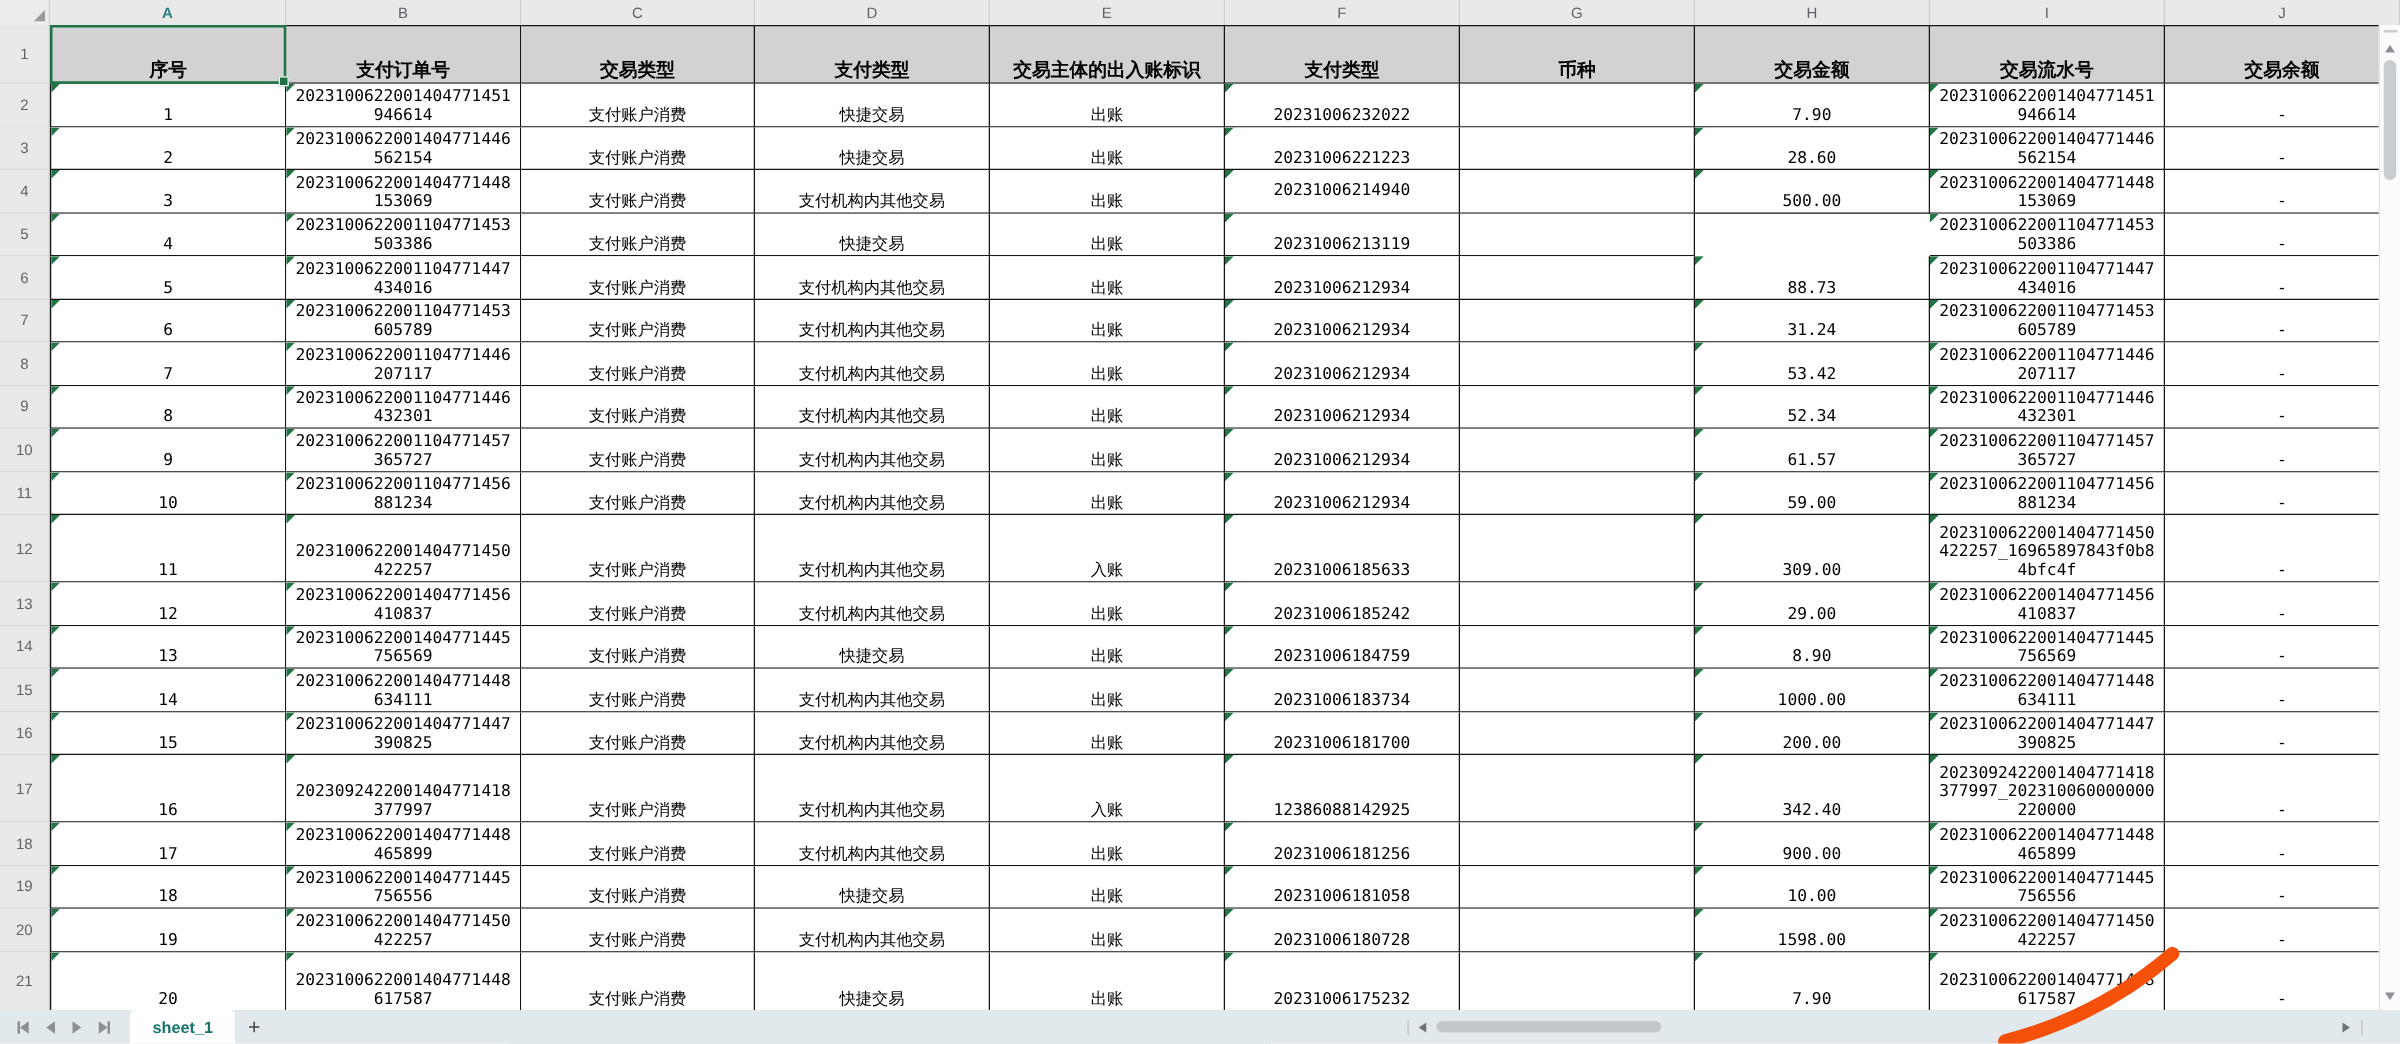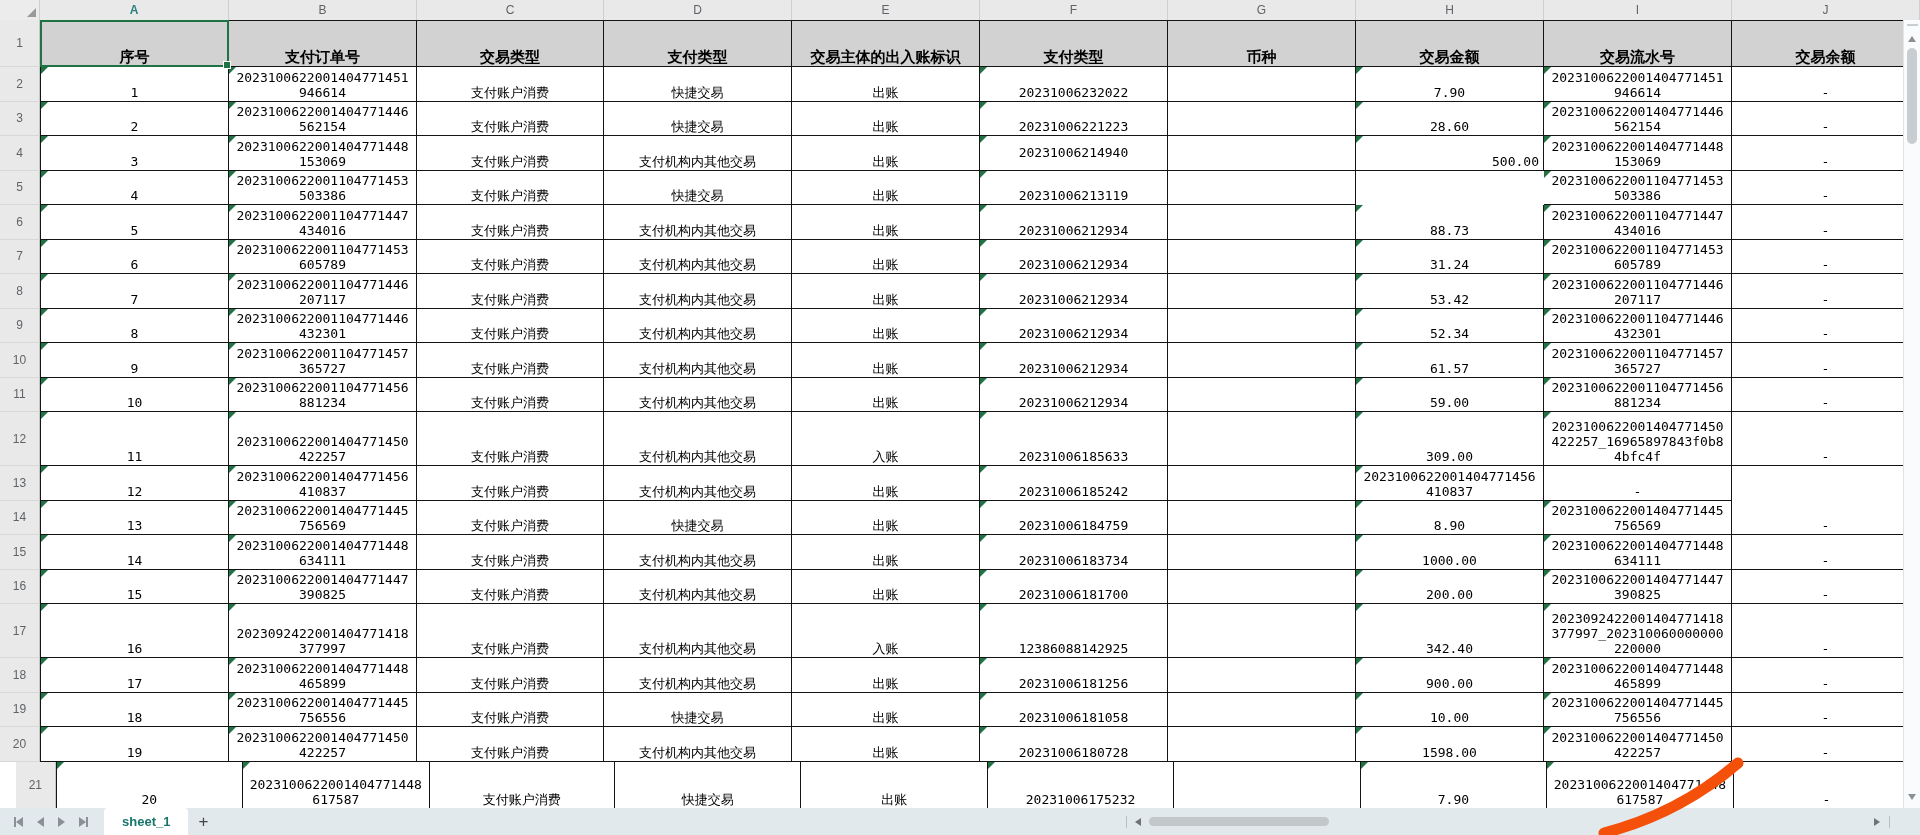--- a/index.html
+++ b/index.html
@@ -218,21 +218,21 @@
         <div class="cell" style="width: 188px; height: 34.5px;">
           <span>出账</span>
         </div>
         <div class="cell" style="width: 188px; height: 34.5px; align-items: center;">
           <span>20231006214940</span>
           <div class="tri"></div>
         </div>
         <div class="cell" style="width: 188px; height: 34.5px;">
           <span></span>
         </div>
-        <div class="cell" style="width: 188px; height: 34.5px; justify-content: flex-end;">
+        <div class="cell" style="width: 188px; height: 34.5px;">
           <span>500.00</span>
           <div class="tri"></div>
         </div>
         <div class="cell" style="width: 188px; height: 34.5px;">
           <span>2023100622001404771448153069</span>
           <div class="tri"></div>
         </div>
         <div class="cell" style="width: 188px; height: 34.5px;">
           <span>-</span>
         </div>
@@ -561,20 +561,24 @@
           <span>出账</span>
         </div>
         <div class="cell" style="width: 188px; height: 34.5px;">
           <span>20231006185242</span>
           <div class="tri"></div>
         </div>
         <div class="cell" style="width: 188px; height: 34.5px;">
           <span></span>
         </div>
         <div class="cell" style="width: 188px; height: 34.5px;">
+          <span>29.00</span>
+          <div class="tri"></div>
+        </div>
+        <div class="cell" style="width: 188px; height: 34.5px;">
           <span>2023100622001404771456410837</span>
           <div class="tri"></div>
         </div>
         <div class="cell" style="width: 188px; height: 34.5px;">
           <span>-</span>
         </div>
       </div>
       <div class="row" style="height: 34.5px;">
         <div class="rownum" style="height: 34.5px;">14</div>
         <div class="cell first" style="width: 189px; height: 34.5px;">
@@ -834,21 +838,21 @@
           <div class="tri"></div>
         </div>
         <div class="cell" style="width: 188px; height: 34.5px;">
           <span>2023100622001404771450422257</span>
           <div class="tri"></div>
         </div>
         <div class="cell" style="width: 188px; height: 34.5px;">
           <span>-</span>
         </div>
       </div>
-      <div class="row" style="height: 47px; margin-left: 16px;">
+      <div class="row" style="height: 47px;">
         <div class="rownum" style="height: 47px;">21</div>
         <div class="cell first" style="width: 189px; height: 47px;">
           <span>20</span>
           <div class="tri"></div>
         </div>
         <div class="cell" style="width: 188px; height: 47px;">
           <span>2023100622001404771448617587</span>
           <div class="tri"></div>
         </div>
         <div class="cell" style="width: 187px; height: 47px;">

